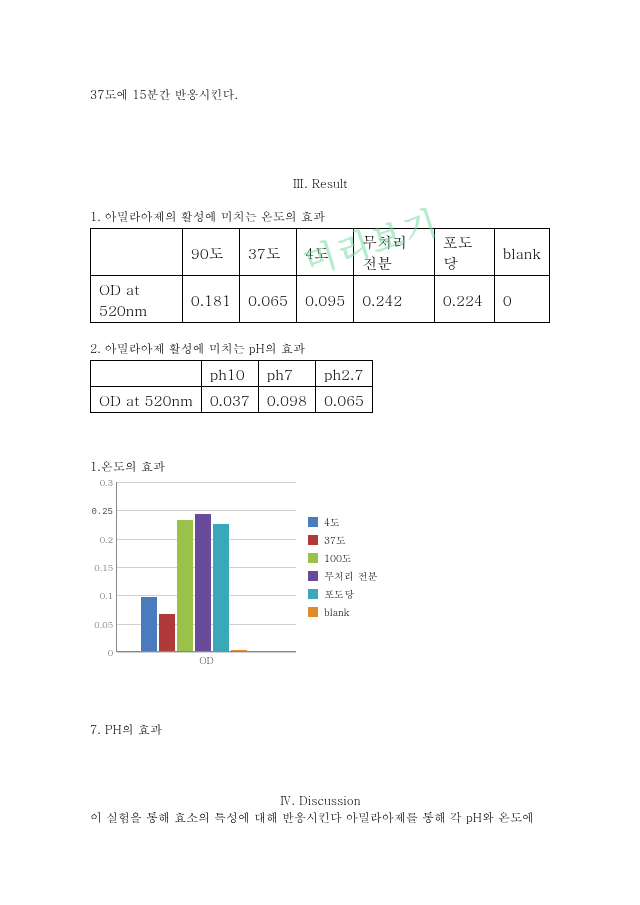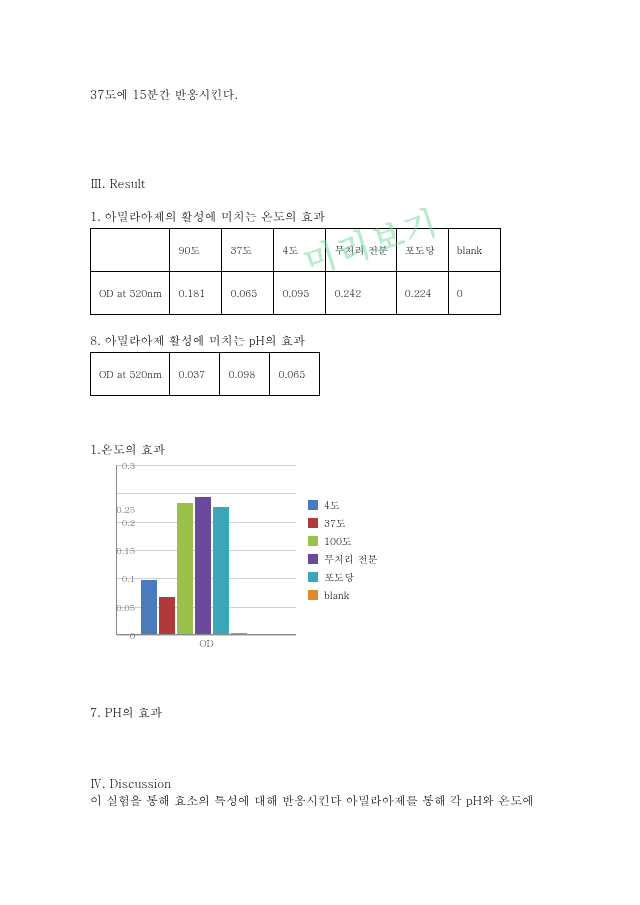--- a/index.html
+++ b/index.html
@@ -21,31 +21,31 @@
       font-weight: bold;
       color: rgba(120, 220, 160, 0.55);
       transform: rotate(-18deg);
       pointer-events: none;
       letter-spacing: 1px;
       z-index: 5;
     }
     .para { margin-bottom: 4px; }
     .spacer-lg { height: 62px; }
     .spacer-md { height: 18px; }
-    .section-title { font-weight: normal; margin-top: 6px; }
+    .section-title { font-weight: normal; margin-top: 6px; text-align: center; }
     .sub-title { margin-top: 16px; margin-bottom: 4px; }
     table {
       border-collapse: collapse;
       margin-top: 2px;
       margin-bottom: 10px;
     }
     td {
       border: 1px solid #000;
-      padding: 14px 8px;
-      font-size: 10px;
+      padding: 2px 8px;
+      font-size: 15px;
       height: 22px;
       min-width: 50px;
       vertical-align: middle;
     }
     .table1 td { min-width: 52px; }
     .chart-wrap {
       display: flex;
       gap: 12px;
       margin-top: 8px;
       margin-bottom: 8px;
@@ -65,21 +65,20 @@
       border-top: 1px solid #d0d0d0;
     }
     .y-label {
       position: absolute;
       left: -28px;
       font-size: 9px;
       color: #555;
       transform: translateY(-50%);
       text-align: right;
       width: 24px;
-      margin-left: 22px;
     }
     .bars {
       position: absolute;
       bottom: 0;
       left: 24px;
       display: flex;
       gap: 2px;
       align-items: flex-end;
       height: 100%;
     }
@@ -131,24 +130,30 @@
     <td>0.181</td>
     <td>0.065</td>
     <td>0.095</td>
     <td>0.242</td>
     <td>0.224</td>
     <td>0</td>
   </tr>
 </tbody>
   </table>
 
-<p class="sub-title">8. 아밀라아제 활성에 미치는 pH의 효과</p>
+<p class="sub-title">2. 아밀라아제 활성에 미치는 pH의 효과</p>
 
 <table>
   <tbody>
+      <tr>
+    <td style="min-width:84px;"></td>
+    <td>ph10</td>
+    <td>ph7</td>
+    <td>ph2.7</td>
+  </tr>
   <tr>
     <td>OD at 520nm</td>
     <td>0.037</td>
     <td>0.098</td>
     <td>0.065</td>
   </tr>
 </tbody>
   </table>
 
 <div class="spacer-md"></div>
@@ -161,21 +166,21 @@
       <div class="y-label" style="top: 170px;">0</div>
       <div class="grid-line" style="top: 141.667px;"></div>
       <div class="y-label" style="top: 141.667px;">0.05</div>
       <div class="grid-line" style="top: 113.333px;"></div>
       <div class="y-label" style="top: 113.333px;">0.1</div>
       <div class="grid-line" style="top: 85px;"></div>
       <div class="y-label" style="top: 85px;">0.15</div>
       <div class="grid-line" style="top: 56.6667px;"></div>
       <div class="y-label" style="top: 56.6667px;">0.2</div>
       <div class="grid-line" style="top: 28.3333px;"></div>
-      <div class="y-label" style="top: 44px;">0.25</div>
+      <div class="y-label" style="top: 30px; font-family: Liberation Mono, monospace;">0.25</div>
       <div class="grid-line" style="top: 0px;"></div>
       <div class="y-label" style="top: 0px;">0.3</div>
       <div class="bars">
         <div class="bar" style="height: 53.8333px; background: rgb(74, 123, 191);"></div>
         <div class="bar" style="height: 36.8333px; background: rgb(176, 58, 58);"></div>
         <div class="bar" style="height: 130.9px; background: rgb(154, 194, 74);"></div>
         <div class="bar" style="height: 137.133px; background: rgb(106, 74, 154);"></div>
         <div class="bar" style="height: 126.933px; background: rgb(58, 168, 184);"></div>
         <div class="bar" style="height: 1px; background: rgb(224, 138, 42);"></div>
       </div>

